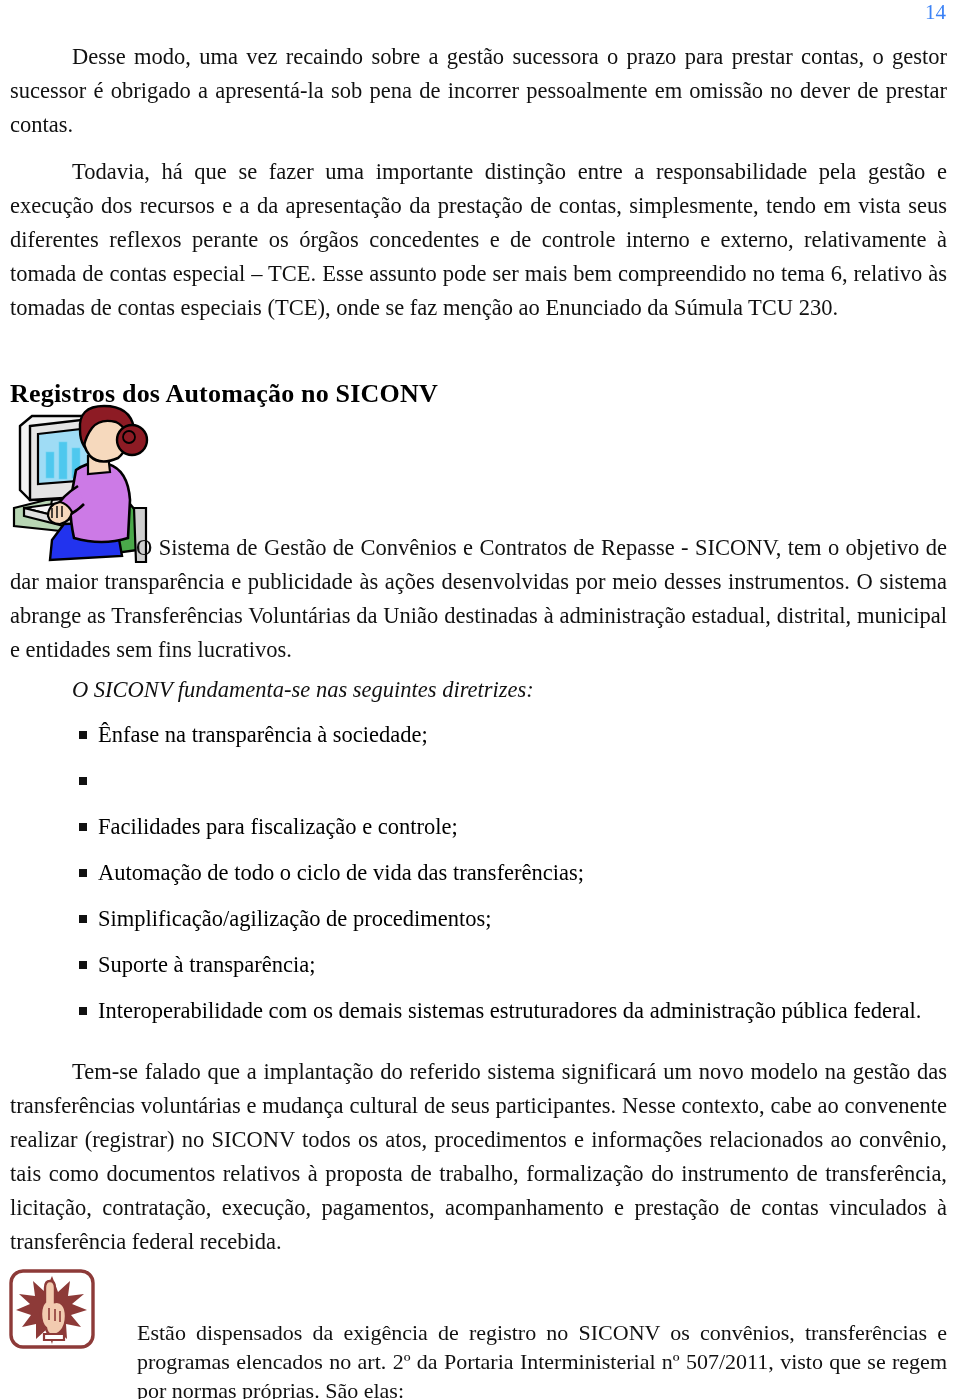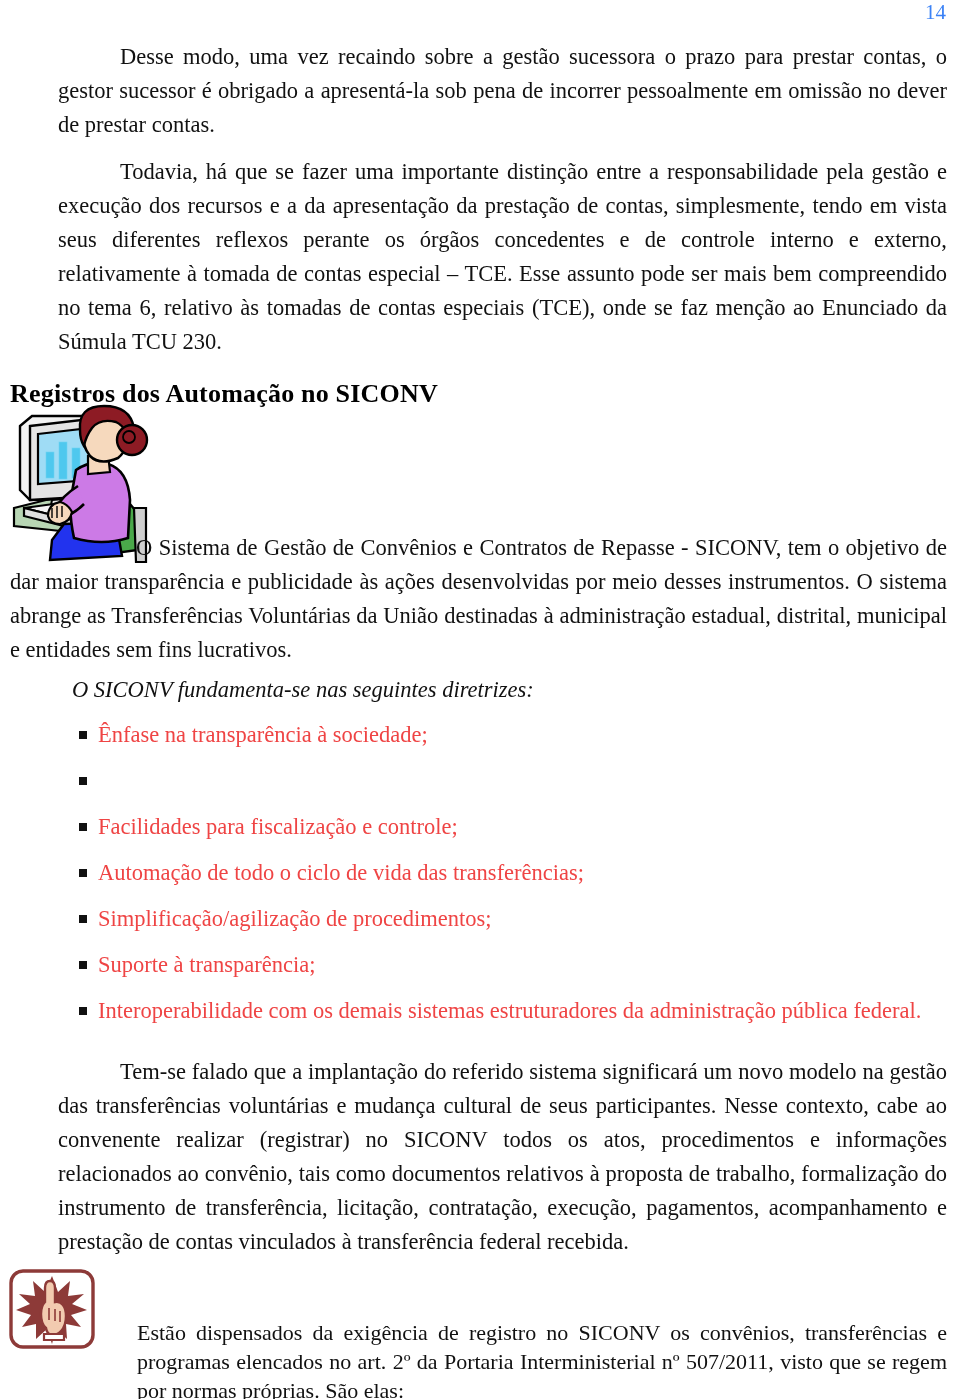--- a/index.html
+++ b/index.html
@@ -39,21 +39,21 @@
   
   .para {
     font-size: 22.5px;
     line-height: 34px;
     text-align: justify;
     text-justify: inter-word;
     margin: 0;
     color: #111;
     -webkit-font-smoothing: none;
   }
-  .para.indent { text-indent: 62px; margin-left: 48px; }
+  .para.indent { text-indent: 62px; }
 
   .block-1 { position: absolute; left: 10px; top: 40px;  width: 937px; }
   .block-2 { position: absolute; left: 10px; top: 155px; width: 937px; }
 
   
   .heading {
     position: absolute;
     left: 10px;
     top: 356px;
     font-size: 26px;
@@ -105,21 +105,21 @@
     margin: 0;
     padding: 0;
     list-style: none;
   }
   .bullet-item {
     position: relative;
     font-size: 22.5px;
     line-height: 30px;
     height: 46px;
     padding-left: 88px;
-    color: #ef4444;
+    color: #000000;
   }
   .bullet-item .sq {
     position: absolute;
     left: 69px;
     top: 11px;
     width: 8px;
     height: 8px;
     background: #111;
     display: block;
   }

